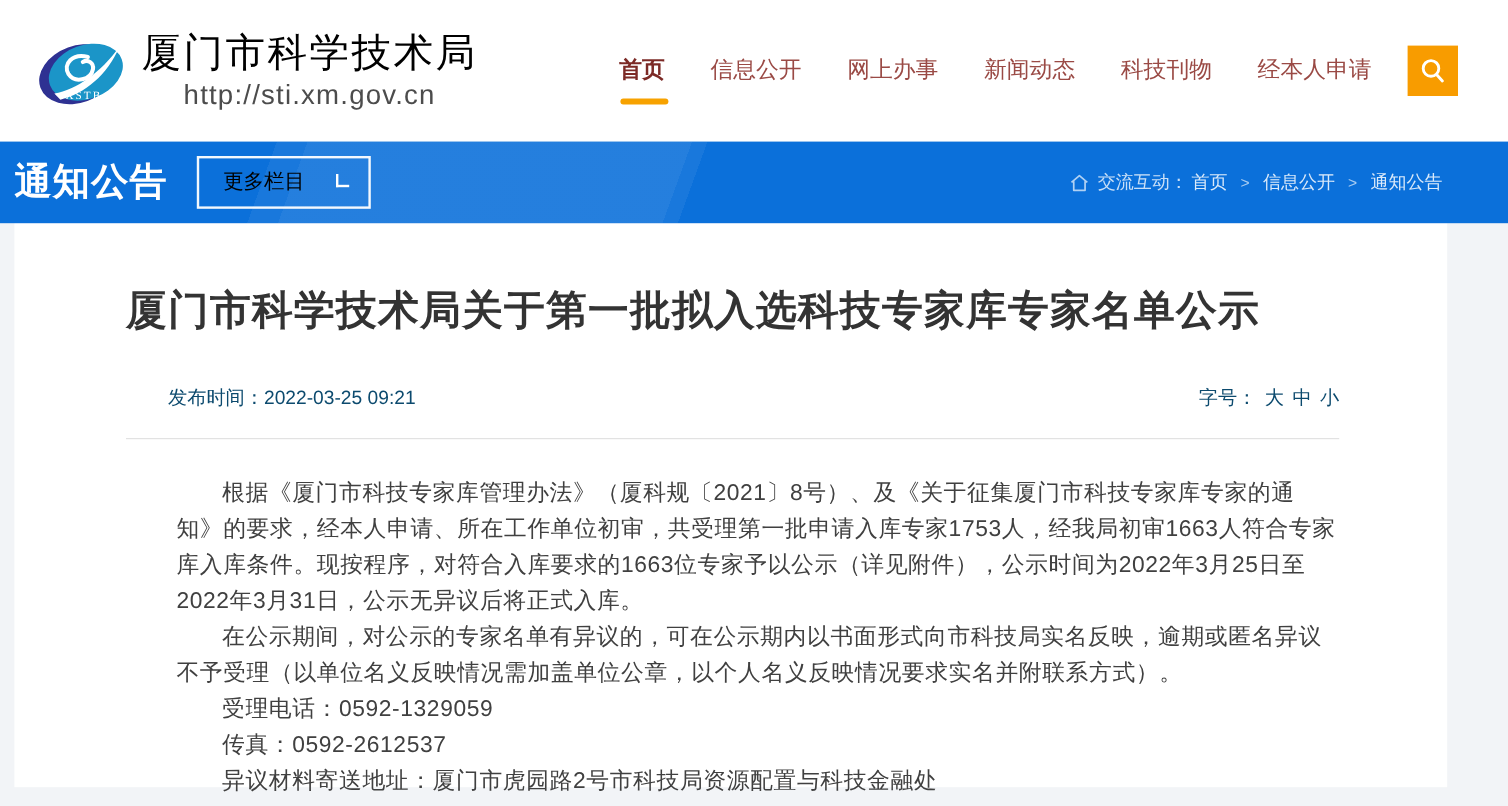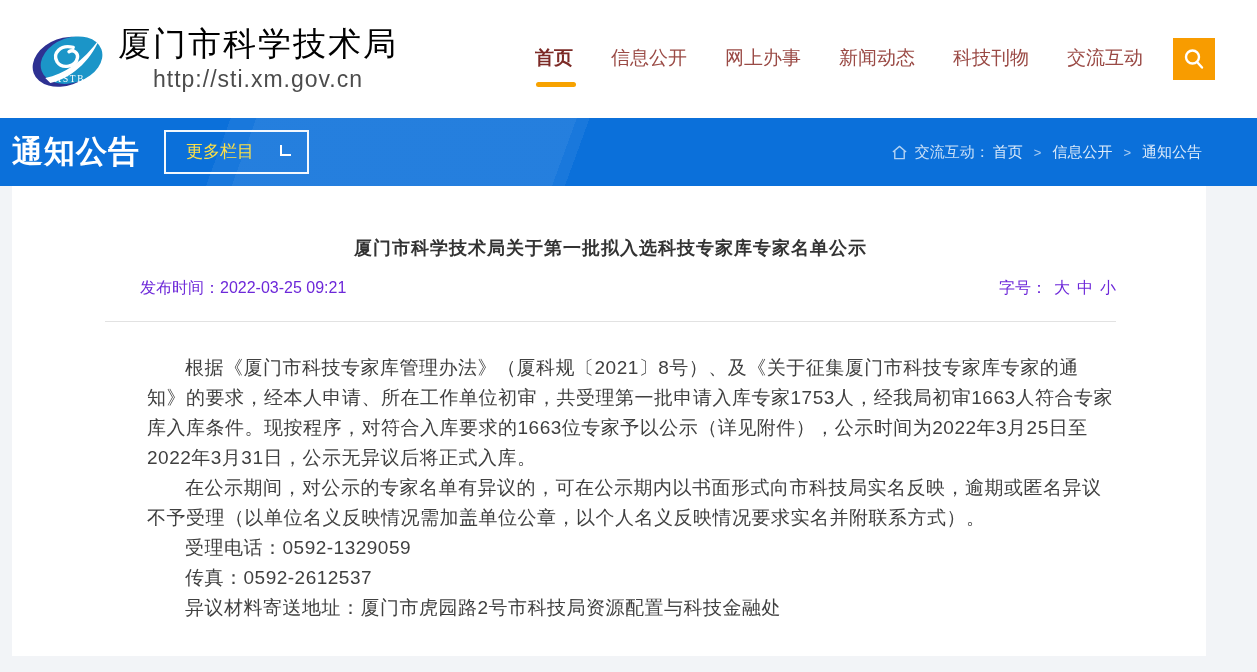--- a/index.html
+++ b/index.html
@@ -48,21 +48,21 @@
     content:""; position:absolute; inset:0; pointer-events:none;
     background:linear-gradient(110deg, rgba(255,255,255,0) 18%, rgba(255,255,255,0.06) 18%, rgba(255,255,255,0.06) 46%, rgba(255,255,255,0) 46%);
   }
   .banner::after {
     content:""; position:absolute; inset:0; pointer-events:none;
     background:linear-gradient(290deg, rgba(255,255,255,0) 55%, rgba(255,255,255,0.05) 55%, rgba(255,255,255,0.05) 80%, rgba(255,255,255,0) 80%);
   }
   .banner-title { font-size:31px; font-weight:bold; color:#ffffff; letter-spacing:1px; z-index:1; }
   .more-btn {
     z-index:1; margin-left:24px; background:transparent;
-    border:2px solid rgba(255,255,255,0.95); color:#fde047;
+    border:2px solid rgba(255,255,255,0.95); color:#000000;
     font-size:17px; font-family:inherit;
     padding:8px 16px 9px 20px;
     display:flex; align-items:center; cursor:pointer;
   }
   .corner-icon {
     width:11px; height:11px; margin-left:26px; margin-bottom:3px;
     border-left:2px solid #ffffff; border-bottom:2px solid #ffffff;
   }
   .breadcrumb {
     z-index:1; margin-left:auto; display:flex; align-items:center;
@@ -72,27 +72,27 @@
   .crumb-link { cursor:pointer; margin:0 3px; color:rgba(255,255,255,0.85); }
   .crumb-sep { margin:0 8px; font-size:13px; color:rgba(255,255,255,0.65); }
 
   
   .content-wrap { height:470px; background:#f2f4f7; }
   .card {
     margin-left:12px; width:1194px; height:470px; background:#ffffff;
     padding:50px 90px 0 93px;
   }
   .article-title {
-    margin:0; text-align:center;
-    font-size:18px; font-weight:bold; color:#333333; letter-spacing:1px;
+    margin:0; 
+    font-size:34px; font-weight:bold; color:#333333; letter-spacing:1px;
   }
   .meta-row {
     display:flex; justify-content:space-between; align-items:center;
-    margin-top:18px; padding-left:35px;
-    font-size:16px; color:#6d28d9;
+    margin-top:40px; padding-left:35px;
+    font-size:16px; color:#0c4a6e;
   }
   .size-ctl span.size-link { margin-left:7px; cursor:pointer; }
   .divider { border:none; border-top:1px solid #e2e2e2; margin:22px 0 0 0; }
   .body-text { margin-top:31px; font-size:19px; color:#404040;margin-left:42px; }
   .body-text p { margin:0; line-height:30px; text-indent:2em; letter-spacing:0.5px; }
 </style>
 </head>
 <body>
 
 <header class="site-header">
@@ -109,21 +109,21 @@
       <div class="site-url">http://sti.xm.gov.cn</div>
     </div>
   </div>
 
   <nav class="main-nav">
     <span class="nav-item active">首页</span>
     <span class="nav-item">信息公开</span>
     <span class="nav-item">网上办事</span>
     <span class="nav-item">新闻动态</span>
     <span class="nav-item">科技刊物</span>
-    <span class="nav-item">交流互动</span>
+    <span class="nav-item">经本人申请</span>
     <button class="search-btn">
       <svg width="24" height="24" viewBox="0 0 24 24">
         <circle cx="10.5" cy="10" r="6.5" fill="none" stroke="#ffffff" stroke-width="2.4"></circle>
         <line x1="15.5" y1="15.5" x2="20" y2="20.5" stroke="#ffffff" stroke-width="2.4" stroke-linecap="round"></line>
       </svg>
     </button>
   </nav>
 </header>
 
 <section class="banner">

